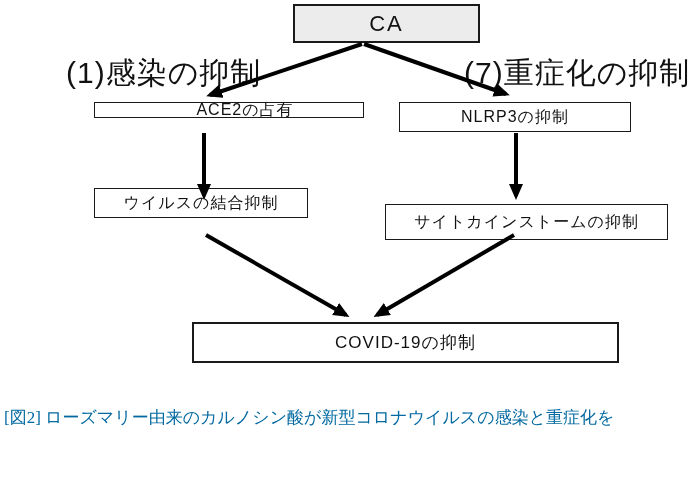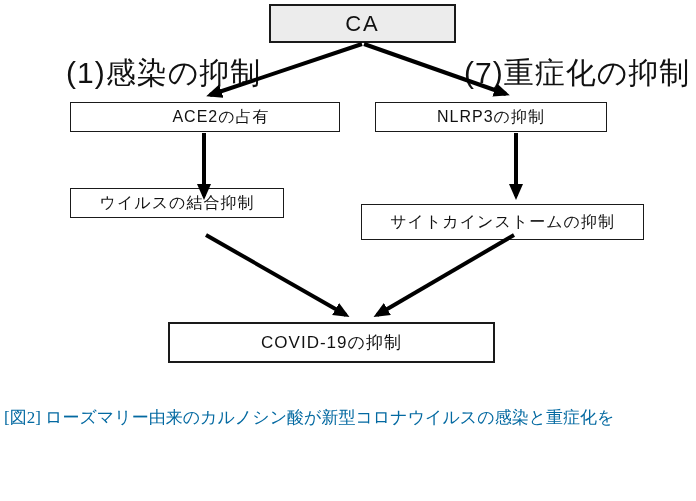--- a/index.html
+++ b/index.html
@@ -20,36 +20,37 @@
     position: absolute;
     box-sizing: border-box;
     background: #ffffff;
     border: 1px solid #1a1a1a;
     display: flex;
     align-items: center;
     justify-content: center;
     font-size: 16px;
     letter-spacing: 1px;
     white-space: nowrap;
+    margin-left: 24px;
   }
   .node-ca {
     left: 269px; top: 4px;
     width: 187px; height: 39px;
     border-width: 2px;
     background: #ececec;
     font-size: 22px;
     letter-spacing: 2px;
   }
-  .node-ace2   { left: 70px;  top: 102px; width: 270px; height: 30px; padding-left: 32px; }
+  .node-ace2   { left: 70px;  top: 102px; width: 270px; height: 16px; padding-left: 32px; }
   .node-nlrp3  { left: 375px; top: 102px; width: 232px; height: 30px; }
   .node-virus  { left: 70px;  top: 188px; width: 214px; height: 30px; font-family: Liberation Mono, monospace; }
   .node-cytokine { left: 361px; top: 204px; width: 283px; height: 36px; }
   .node-covid {
     left: 168px; top: 322px;
-    width: 327px; height: 41px;
+    width: 427px; height: 41px;
     border-width: 2px;
     font-size: 17px;
   }
   .branch-label {
     position: absolute;
     font-size: 30px;
     letter-spacing: 1px;
     white-space: nowrap;
     color: #111111;
   }

